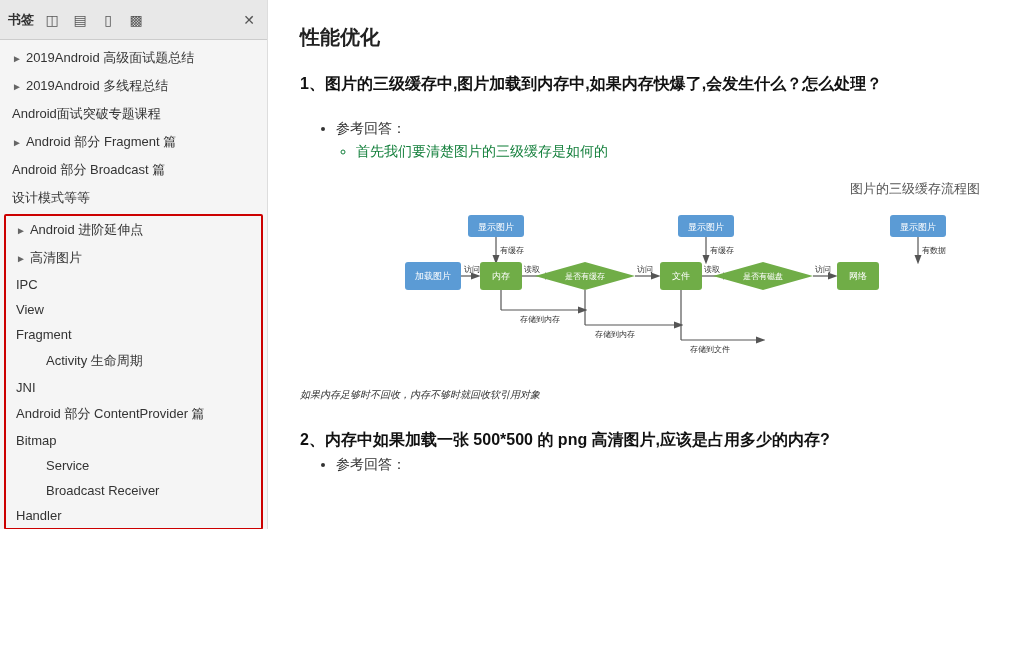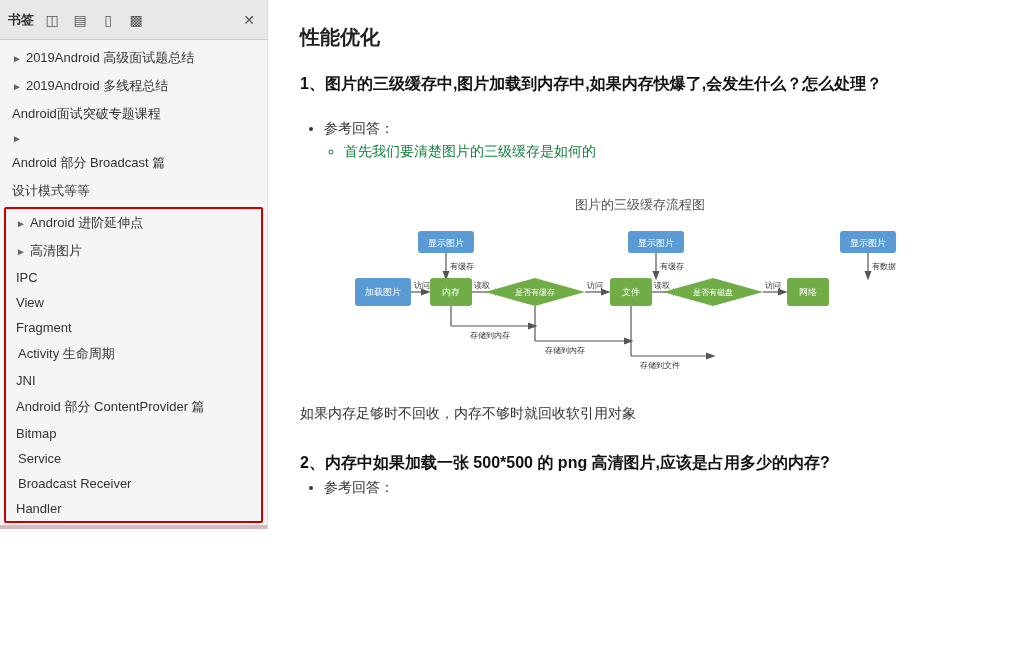--- a/index.html
+++ b/index.html
@@ -67,21 +67,21 @@
     .sidebar-section-highlight {
       border: 2px solid #cc0000;
       margin: 2px 4px;
       border-radius: 2px;
     }
     .sidebar-section-highlight .sidebar-item {
       padding-left: 10px;
     }
 
     
-    .sidebar-item.indent1 { padding-left: 12px; }
+    .sidebar-item.indent1 { padding-left: 40px; }
 
     
     #main {
       flex: 1;
       height: 667px;
       overflow-y: auto;
       padding: 24px 32px;
       background: #fff;
     }
     #main::-webkit-scrollbar { width: 8px; }
@@ -94,21 +94,21 @@
       margin-bottom: 20px;
     }
     .section-heading {
       font-size: 16px;
       font-weight: bold;
       color: #111;
       margin-bottom: 20px;
       line-height: 1.6;
     }
     .bullet-list {
-      margin-left: 24px;
+      margin-left: 36px;
       margin-bottom: 12px;
     }
     .bullet-item {
       list-style-type: disc;
       margin-bottom: 8px;
       font-size: 14px;
       color: #333;
       line-height: 1.7;
     }
     .sub-bullet-list {
@@ -117,40 +117,41 @@
     .sub-bullet-item {
       list-style-type: circle;
       margin-bottom: 8px;
       font-size: 14px;
       color: #15803d;
       line-height: 1.7;
     }
 
     
     .flowchart-container {
-      margin: 32px 0 8px 0;
+      margin: 16px 0 8px 0;
       display: flex;
       flex-direction: column;
-      align-items: center;
+      align-items: flex-end;
     }
     .flowchart-title {
       font-size: 13px;
       color: #555;
       margin-bottom: 12px;
     }
     .flowchart-svg-wrap {
       width: 100%;
       max-width: 580px;
     }
 
     .info-text {
-      font-size: 14px;
+      font-size: 10px;
       color: #333;
       margin: 12px 0 24px 0;
       line-height: 1.7;
+      font-style: italic;
     }
 
     .section-heading2 {
       font-size: 16px;
       font-weight: bold;
       color: #111;
       margin-bottom: 0;
       line-height: 1.6;
     }
   </style>
@@ -174,20 +175,21 @@
     </div>
     <div class="sidebar-item">
       <span class="chevron">►</span>
       <span>2019Android 多线程总结</span>
     </div>
     <div class="sidebar-item">
       <span>Android面试突破专题课程</span>
     </div>
     <div class="sidebar-item">
       <span class="chevron">►</span>
+      <span>Android 部分 Fragment 篇</span>
     </div>
     <div class="sidebar-item">
       <span>Android 部分 Broadcast 篇</span>
     </div>
     <div class="sidebar-item">
       <span>设计模式等等</span>
     </div>
 
     <div class="sidebar-section-highlight">
       <div class="sidebar-item">

